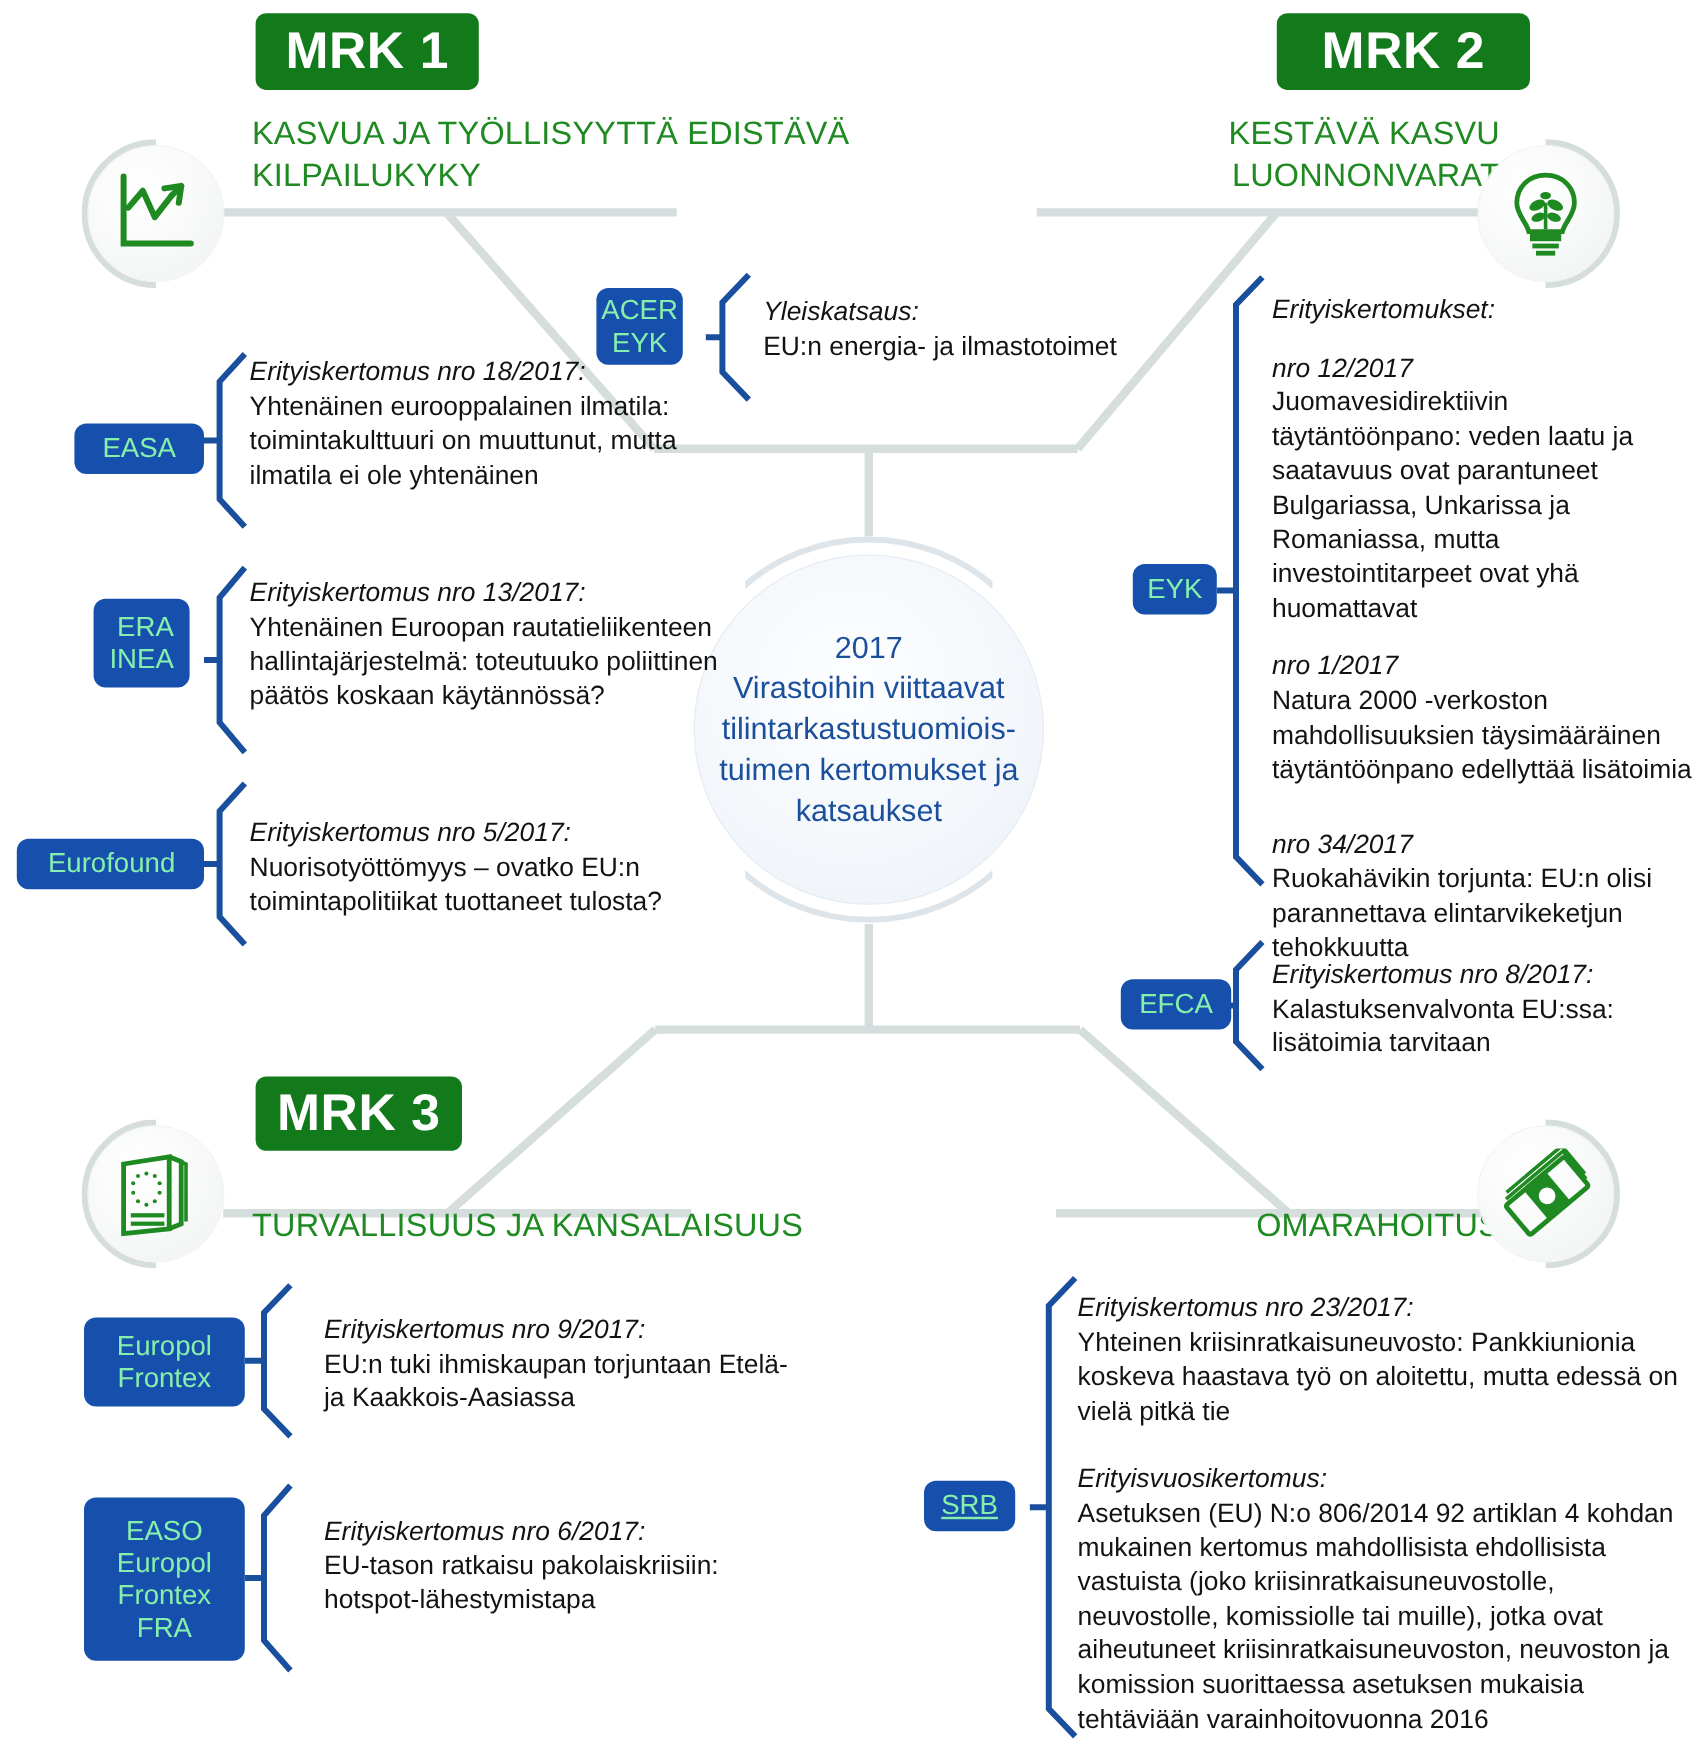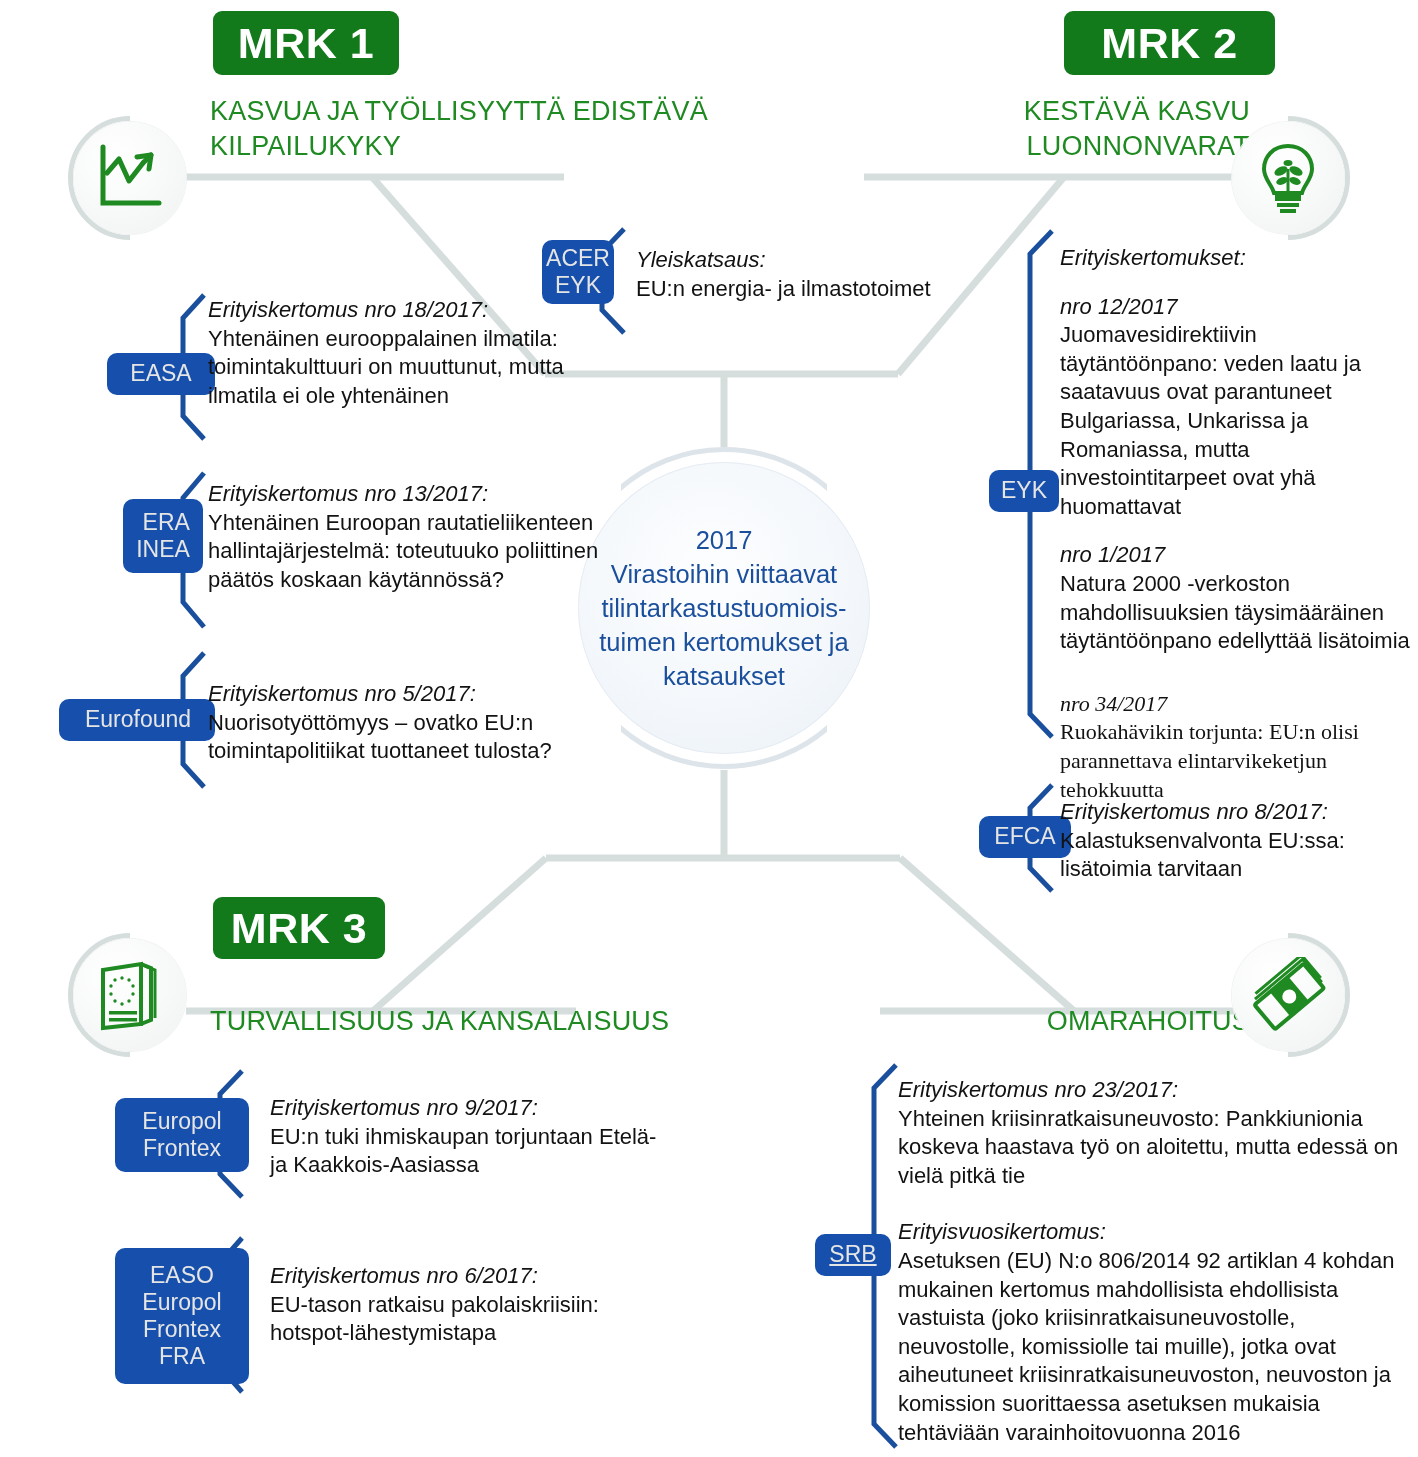--- a/index.html
+++ b/index.html
@@ -85,30 +85,29 @@
     border-radius:50%;
     border:5px solid #dde4ea;
   }
   .centre-arc.top { clip-path: polygon(18% 0, 82% 0, 82% 22%, 18% 22%); }
   .centre-arc.bottom { clip-path: polygon(18% 78%, 82% 78%, 82% 100%, 18% 100%); }
 
   
   .chip {
     position:absolute;
     background:#1650ac;
-    color:#e5e5e5;
+    color:#86efac;
     border-radius:10px;
     font-size:23px;
     line-height:1.18;
     text-align:center;
     display:flex; flex-direction:column;
     align-items:center; justify-content:center;
     padding:6px 14px;
     white-space:pre-line;
-    margin-left:45px;
   }
 
   
   .report {
     position:absolute;
     font-size:22px;
     line-height:1.30;
     color:#121212;
   }
   .report .ttl { font-style:italic; display:block; }
@@ -356,21 +355,21 @@
 investointitarpeet ovat yhä
 huomattavat</span>
     </span>
     <span class="grp">
       <span class="ttl">nro 1/2017</span>
       <span class="body">Natura 2000 -verkoston
 mahdollisuuksien täysimääräinen
 täytäntöönpano edellyttää
 lisätoimia</span>
     </span>
-    <span class="grp" style="margin-top:34px;font-family:Liberation Serif, serif;">
+    <span class="grp" style="margin-top:34px;">
       <span class="ttl">nro 34/2017</span>
       <span class="body">Ruokahävikin torjunta: EU:n olisi
 parannettava elintarvikeketjun
 tehokkuutta</span>
     </span>
   </div>
 
   <div class="report" style="left:1060px;top:798px;width:350px;">
     <span class="grp">
       <span class="ttl">Erityiskertomus nro 8/2017:</span>

